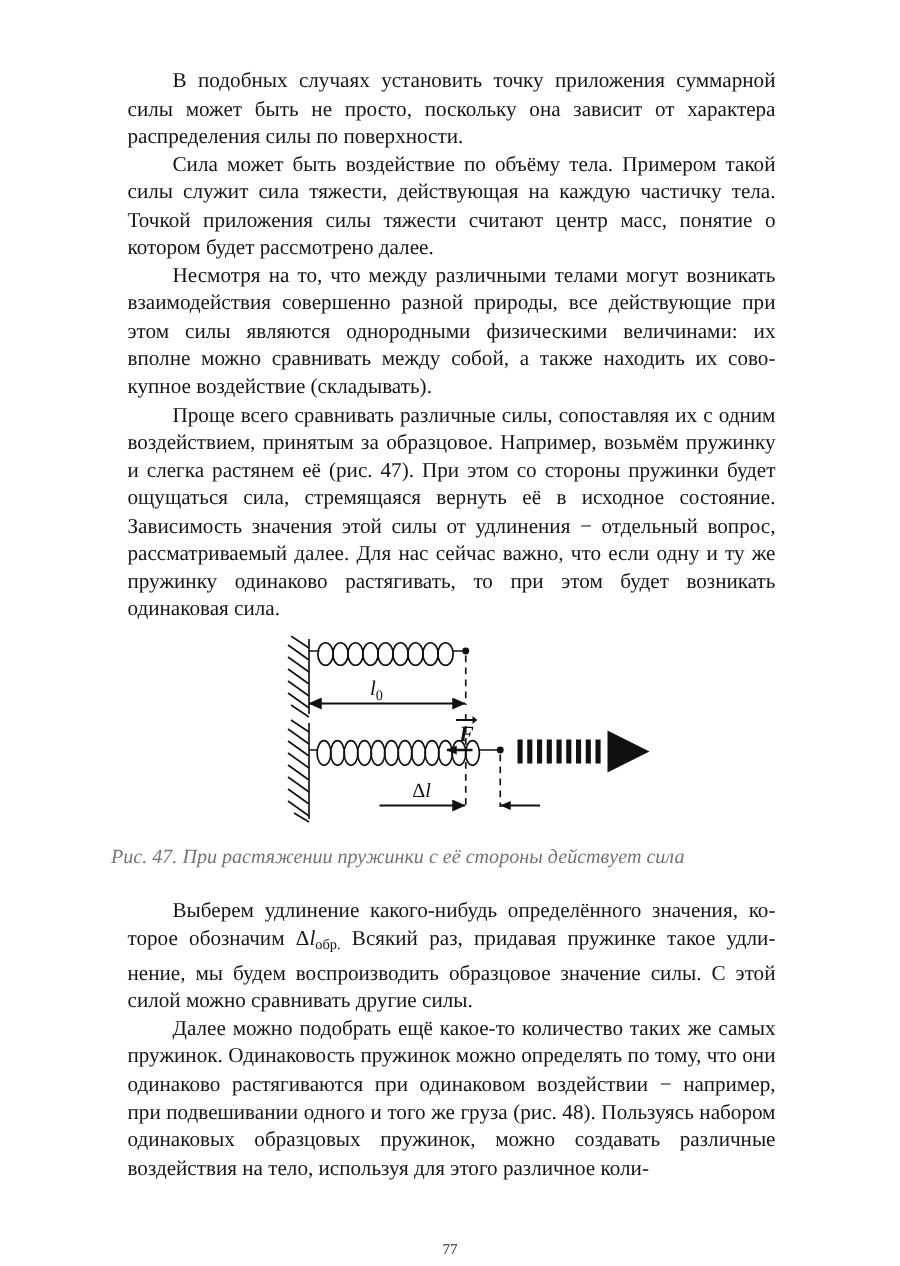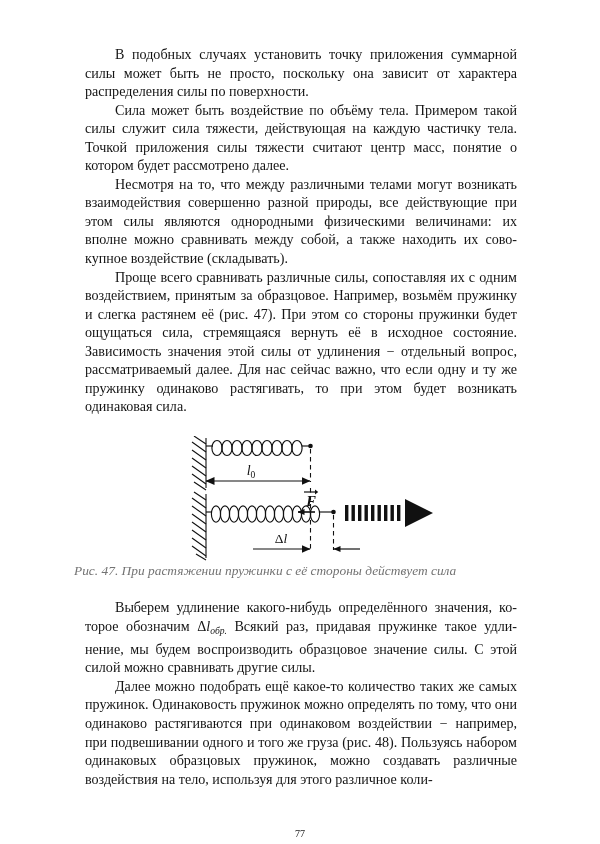--- a/index.html
+++ b/index.html
@@ -40,21 +40,21 @@
     color: #141414;
     hyphens: manual;
     -webkit-hyphens: manual;
   }
   p.para + p.para { margin-top: 0; }
 
   
   .figure {
     position: absolute;
     left: 185px;
-    top: 436px;
+    top: 424px;
     width: 270px;
     height: 130px;
   }
   .figure svg { display:block; }
 
   .fig-caption {
     position: absolute;
     left: 74px;
     top: 562px;
     width: 450px;
@@ -81,21 +81,20 @@
     text-align: center;
     font-size: 10px;
     color: #1a1a1a;
     font-family: "Liberation Serif", "DejaVu Serif", serif;
   }
 
   .mathvar { font-style: italic; }
   .sub {
     font-size: 0.68em;
     vertical-align: -0.28em;
-    font-style: italic;
   }
 </style>
 </head>
 <body>
 
 <div class="page">
 
   <div class="text-col">
     <p class="para">В подобных случаях установить точку приложения суммарной силы может быть не просто, поскольку она зависит от характера распределения силы по поверхности.</p>
     <p class="para">Сила может быть воздействие по объёму тела. Примером та­кой силы служит сила тяжести, действующая на каждую частичку тела. Точкой приложения силы тяжести считают центр масс, поня­тие о котором будет рассмотрено далее.</p>

